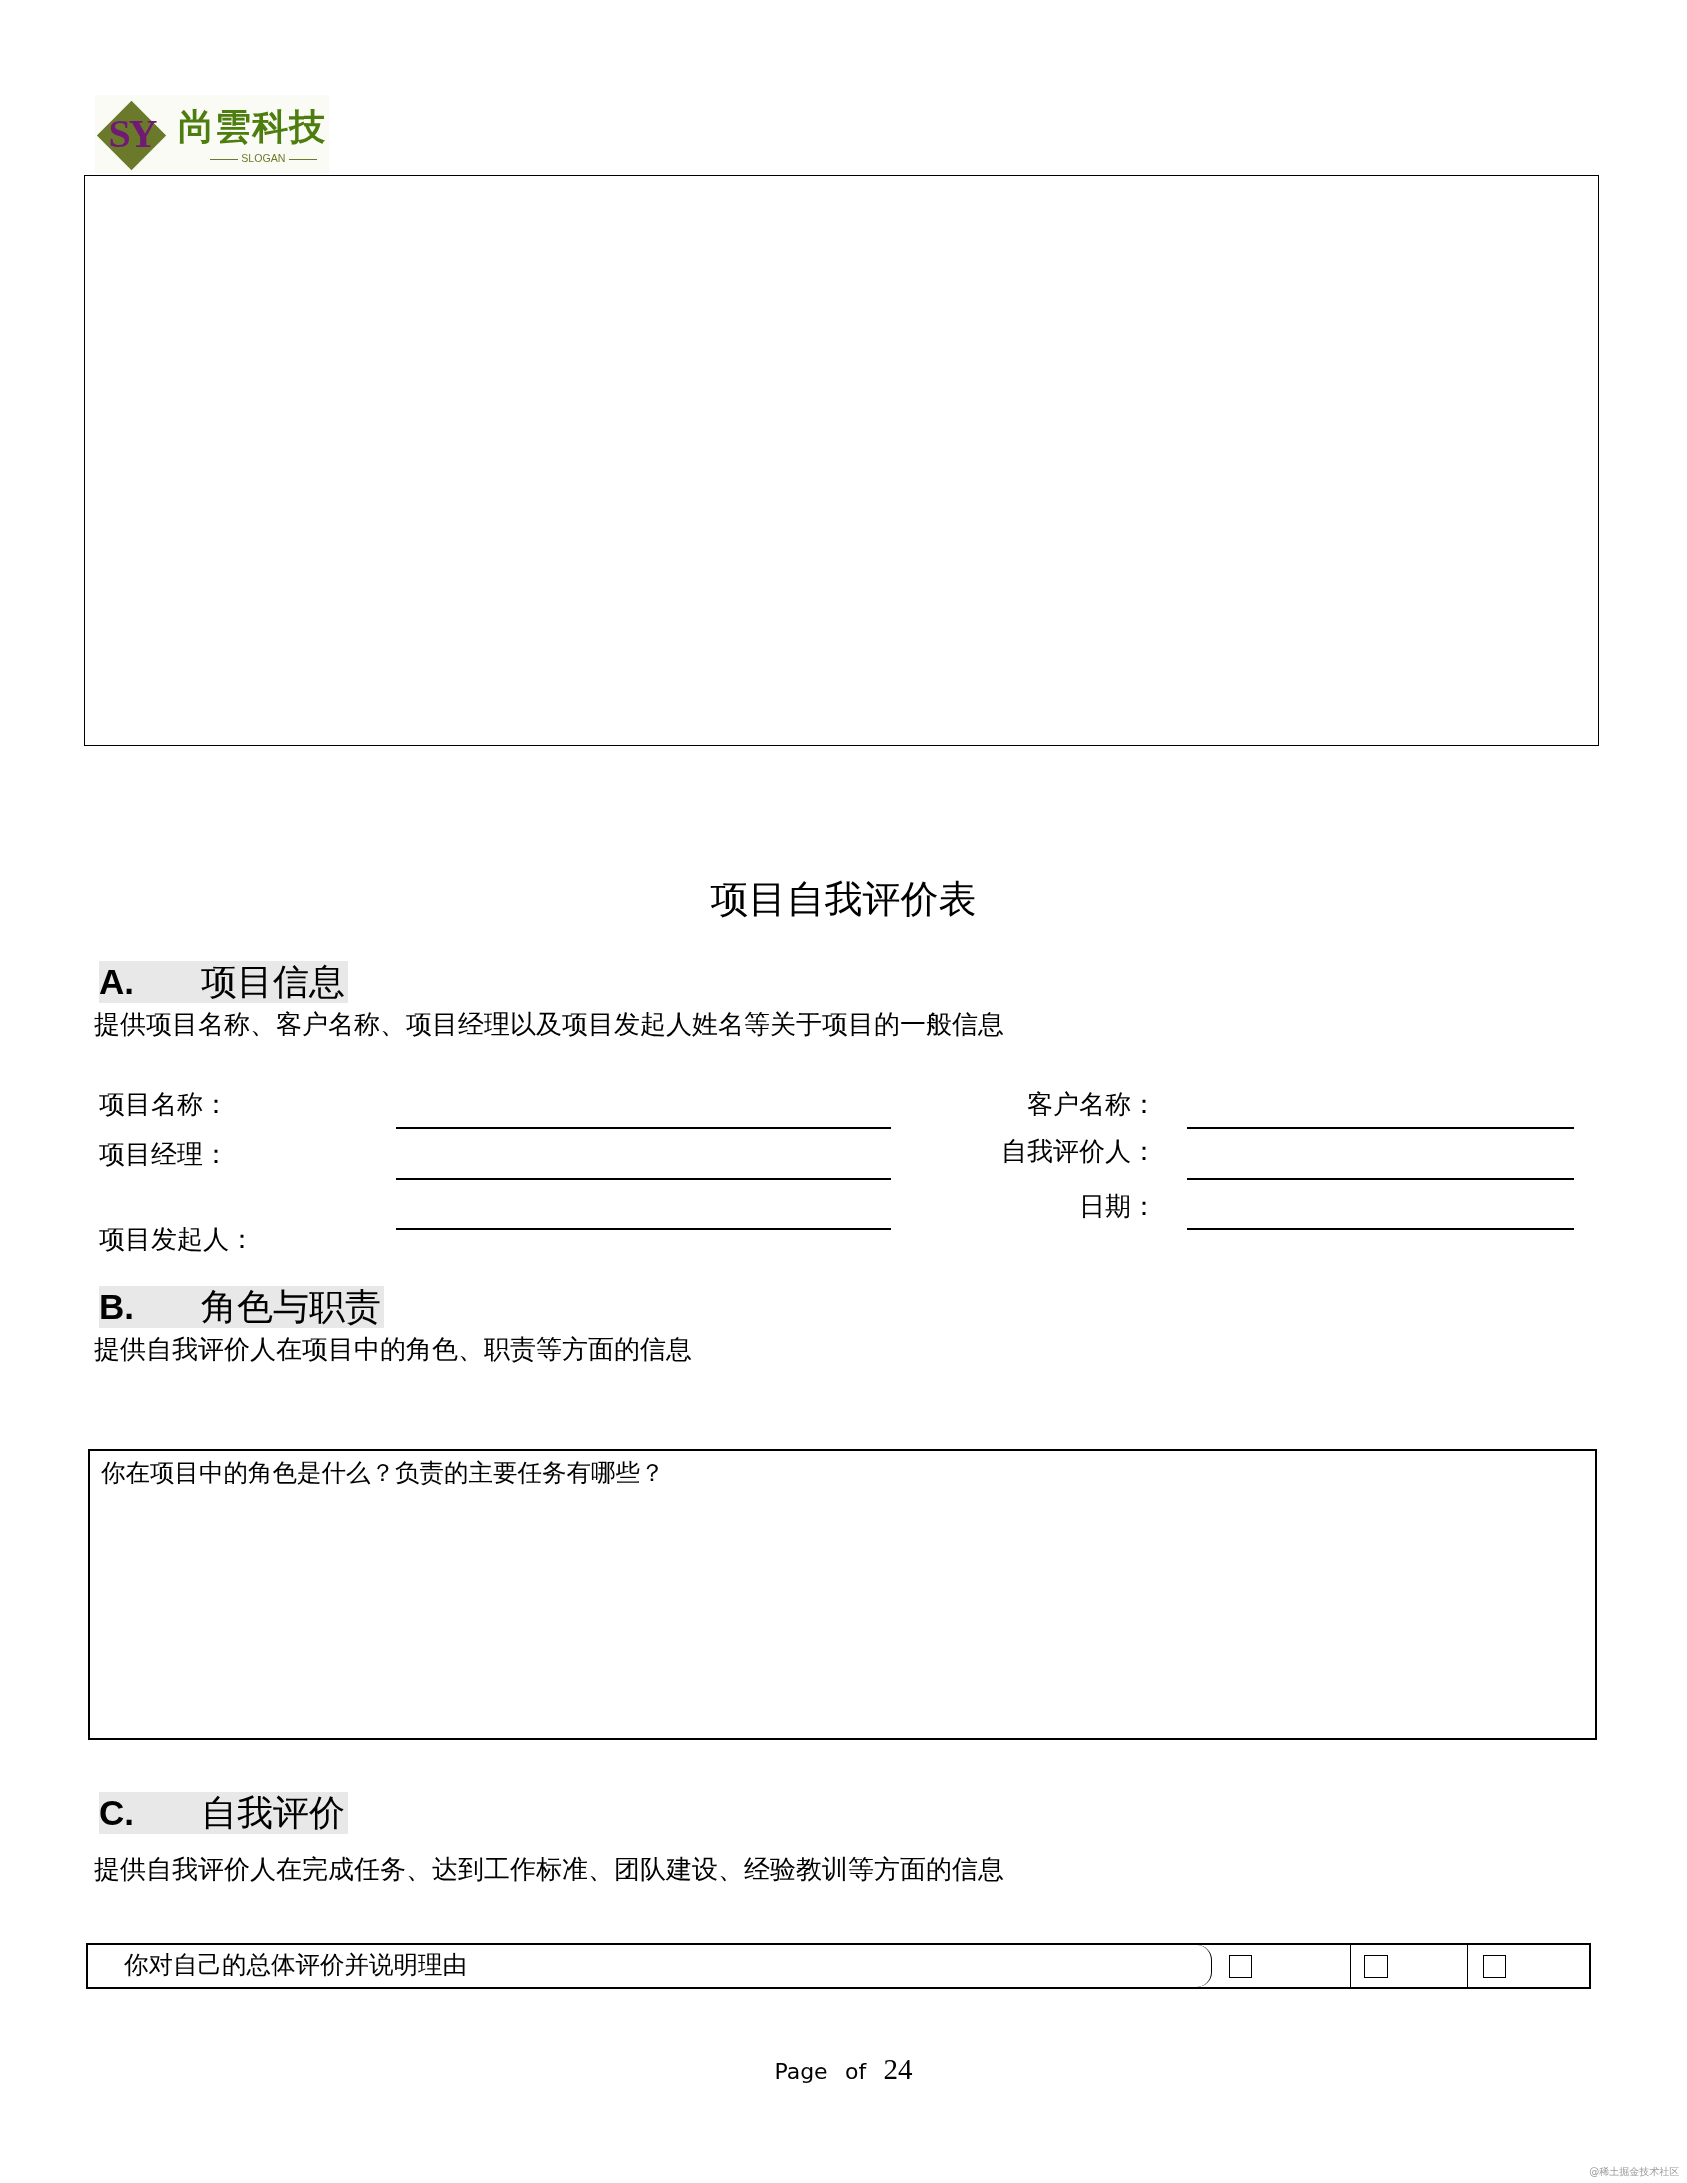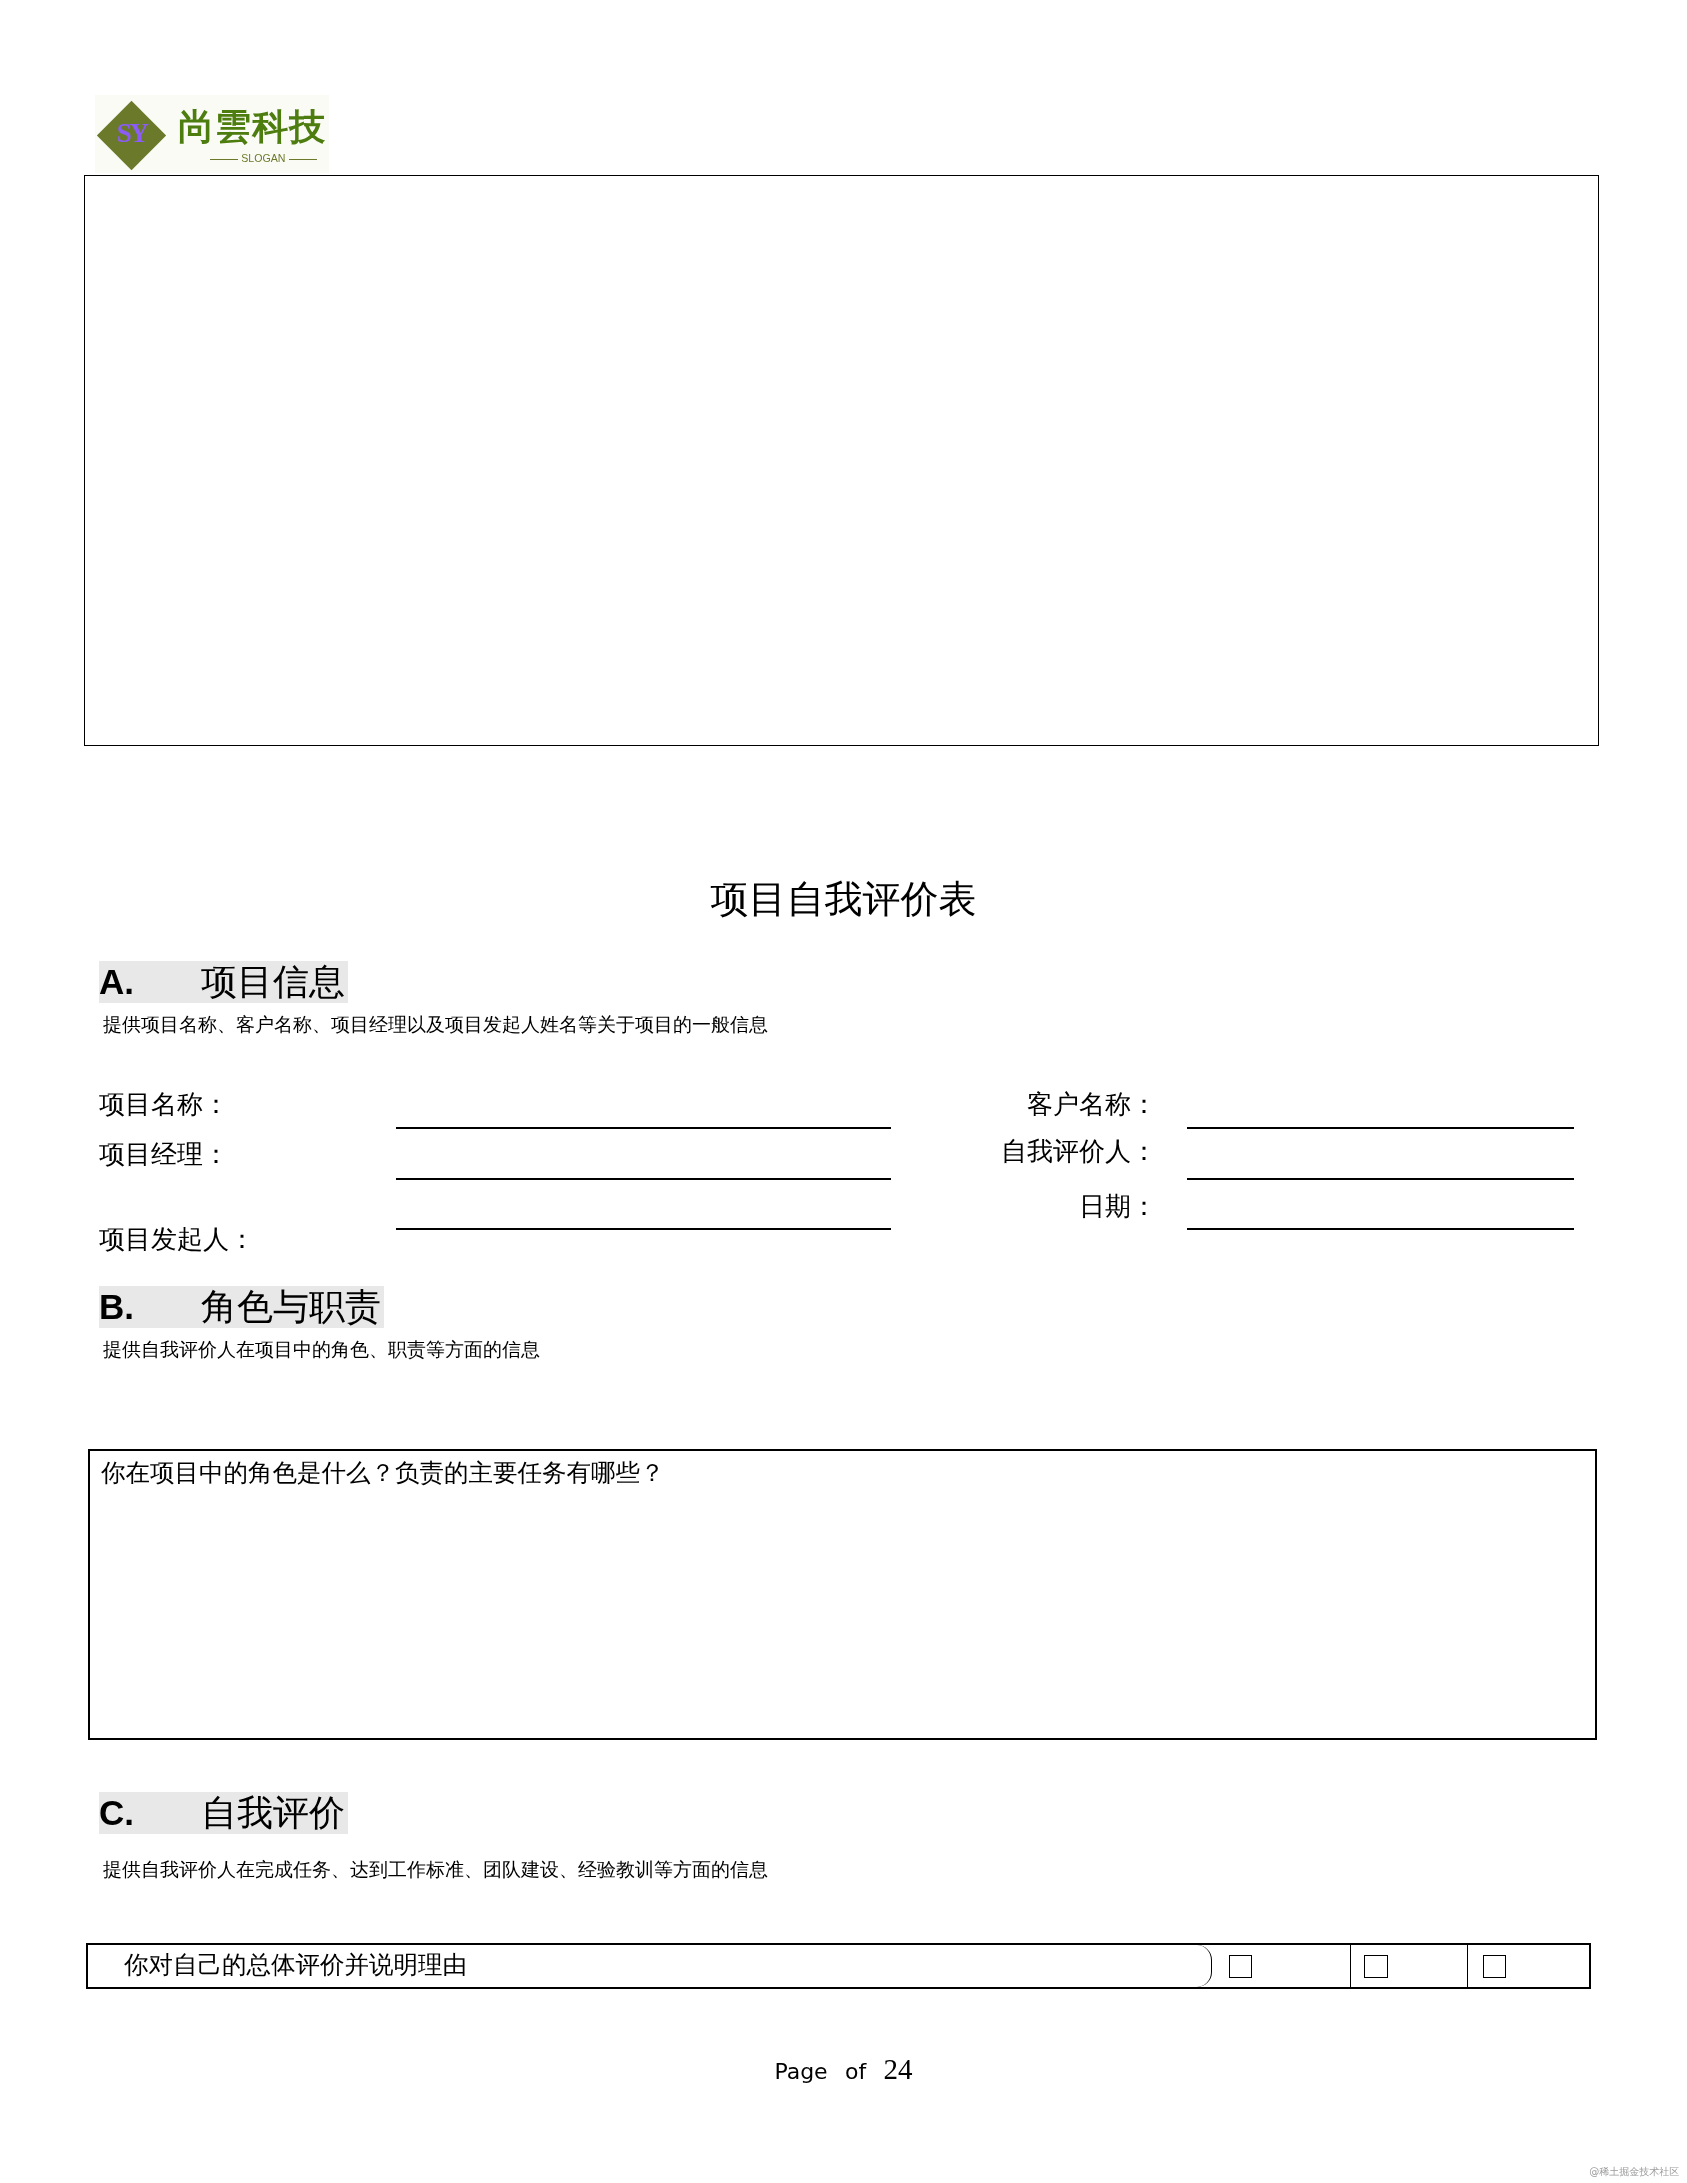--- a/index.html
+++ b/index.html
@@ -5,40 +5,40 @@
   html, body { margin:0; padding:0; background:#ffffff; }
   body { width:1687px; height:2183px; position:relative; overflow:hidden;
          font-family:"DejaVu Serif","Liberation Serif",serif; color:#000; }
   .abs { position:absolute; }
 
   
   .logo { left:95px; top:95px; width:234px; height:78px; background:#fbfbf6; }
   .logo-diamond { left:12.3px; top:15.6px; width:49px; height:49px; background:#6b7a2a;
                   transform:rotate(45deg); transform-origin:center; }
   .logo-sy { left:12.3px; top:22px; width:49px; height:33px; text-align:center;
-             font-family:"Liberation Serif",serif; font-weight:bold; font-size:27px;
-             color:#8b5cf6; line-height:33px; letter-spacing:-2.2px; }
+             font-family:"Liberation Serif",serif; font-weight:bold; font-size:40px;
+             color:#701a75; line-height:33px; letter-spacing:-2.2px; }
   .logo-name { left:83px; top:12.3px; font-family:"DejaVu Serif",serif; font-weight:bold;
                font-size:36px; line-height:39px; color:#4d7c0f; letter-spacing:1.1px; }
   .logo-slogan { left:102px; top:58px; width:123px; text-align:right;
                  font-family:"Liberation Sans",sans-serif; font-size:10.6px; color:#6b7a2a; line-height:11px; }
   .logo-slogan .rule { display:inline-block; width:28px; height:1.1px; background:#6b7a2a;
                        vertical-align:middle; margin:0 3.3px; }
 
   
   .top-frame { left:84px; top:175px; width:1513px; height:569px; border:1.7px solid #000; }
 
   
   .doc-title { left:0; top:875px; width:1687px; text-align:center; font-size:38px; line-height:48px; }
 
   
   .sec-head { left:99px; height:42px; background:#e8e8e8; display:flex; align-items:center; padding-right:3.3px; }
   .sec-letter { font-family:"Liberation Sans",sans-serif; font-weight:bold; font-size:35px; width:102px; }
   .sec-title { font-size:36px; line-height:42px; }
-  .sec-desc { left:103px; font-size:19px; line-height:31px; }
+  .sec-desc { left:94px; font-size:26px; line-height:31px; }
 
   
   .flabel { font-size:26px; line-height:31px; }
   .fline { height:2.2px; background:#000; }
 
   
   .role-box { left:88px; top:1449px; width:1505px; height:287px; border:2.2px solid #000; }
   .role-q { left:11px; top:5.6px; font-size:24.5px; line-height:31px; }
 
   .eval-row { left:86px; top:1943px; width:1501px; height:42px; border:2.2px solid #000;

